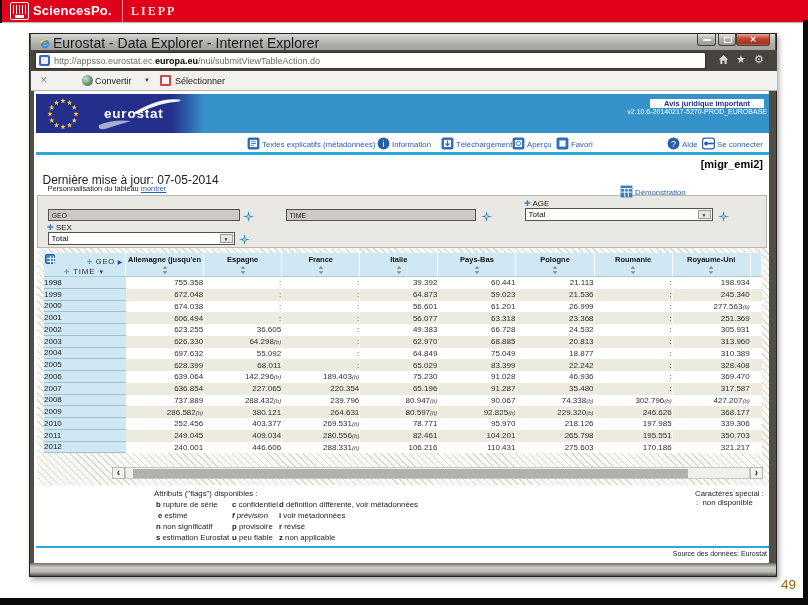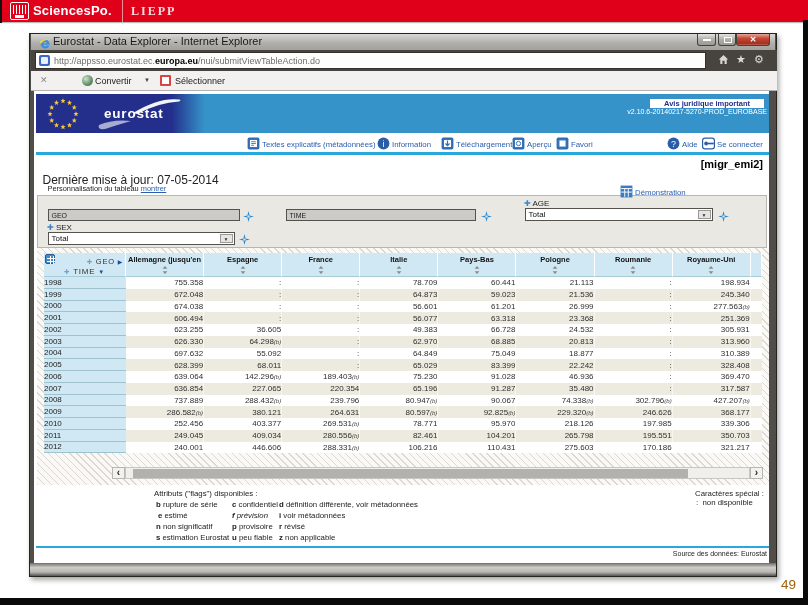--- a/index.html
+++ b/index.html
@@ -15,21 +15,21 @@
 #sptxt { position:absolute; left:33px; top:3px; color:#fff; font-size:13px; font-weight:bold; letter-spacing:0.2px;}
 #spdiv { position:absolute; left:122px; top:0px; width:1px; height:22px; background:#ef8f9b; }
 #lieppt { position:absolute; left:131px; top:4px; color:#f4dede; font-size:12px; font-weight:bold; font-family:"Liberation Serif", serif; letter-spacing:2px; }
 
 
 #win { position:absolute; left:29px; top:33px; width:748px; height:544px;
   background:#514e49; border:1px solid #26241f; box-shadow:2px 3px 5px rgba(0,0,0,0.35); }
 
 #titlebar { position:absolute; left:1px; top:0; width:744px; height:16px;
   background:linear-gradient(#d8d8d6,#b2b0ac 55%,#a3a19c); }
-#titletxt { position:absolute; left:22px; top:1px; font-size:11px; color:#1a1a1a; }
+#titletxt { position:absolute; left:22px; top:1px; font-size:14px; color:#1a1a1a; }
 #ieicon { position:absolute; left:8px; top:2px; width:12px; height:12px; }
 .winbtn { position:absolute; top:0px; height:12px; border:1px solid #45423c; border-top:none;
   background:linear-gradient(#e4e4e2,#b2b1ac 45%,#9a9993); border-radius:0 0 3px 3px; }
 #btnmin { left:666px; width:19px; }
 #btnmax { left:687px; width:18px; }
 #btnclose { left:705px; width:34px; background:linear-gradient(#e3a99b,#c64733 40%,#a23122 85%,#b86450); }
 #btnmin .glyph { position:absolute; left:5px; top:5px; width:8px; height:2px; background:#fff; }
 #btnmax .box { position:absolute; left:5px; top:3px; width:8px; height:6px; border:1px solid #fff; }
 #btnclose .glyph { position:absolute; left:0; right:0; top:1px; text-align:center; color:#fff; font-size:8px; font-weight:bold; }
 
@@ -298,21 +298,21 @@
                   <path d="M3 0 L5.4 2.8 H0.6 Z" fill="#8a8a8a"></path>
                   <path d="M3 8 L0.6 5.2 H5.4 Z" fill="#8a8a8a"></path>
                 </svg></td>
               <td class="s"></td>
             </tr>
 <tr class="even">
               <td class="y">1998</td>
               <td class="n">755.358</td>
               <td class="n">:</td>
               <td class="n">:</td>
-              <td class="n">78.709</td>
+              <td class="n">39.392</td>
               <td class="n">60.441</td>
               <td class="n">21.113</td>
               <td class="n">:</td>
               <td class="n">198.934</td>
               <td class="nf"></td>
             </tr>
 <tr class="odd">
               <td class="y">1999</td>
               <td class="n">672.048</td>
               <td class="n">:</td>

